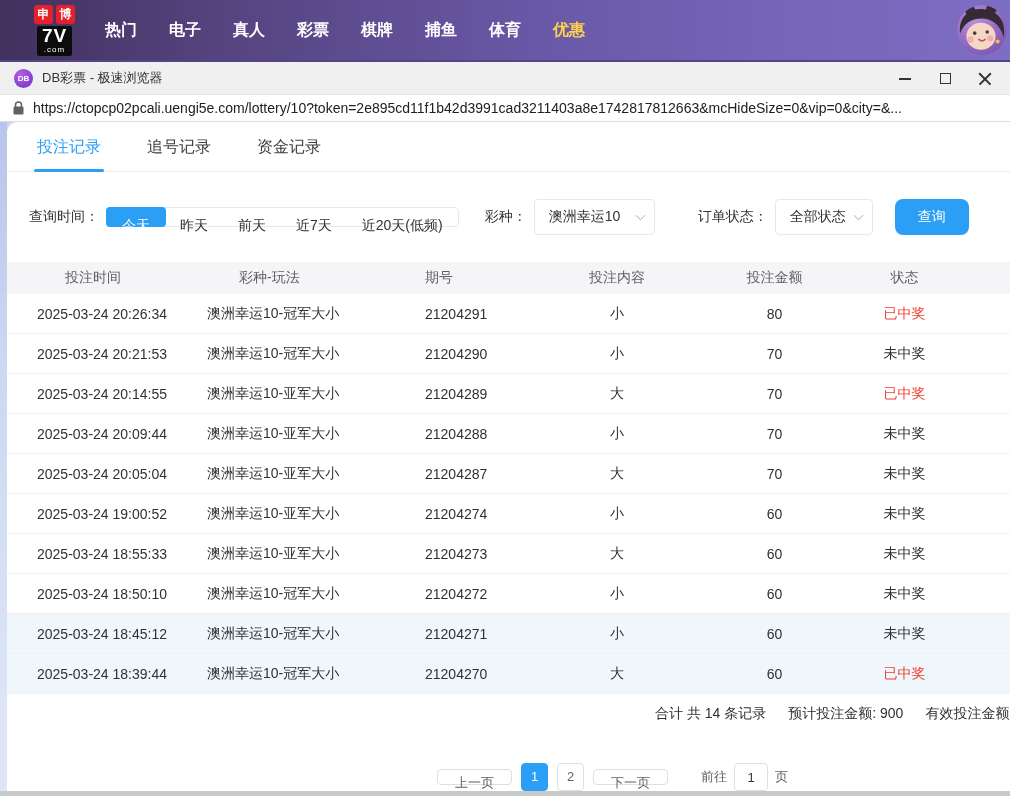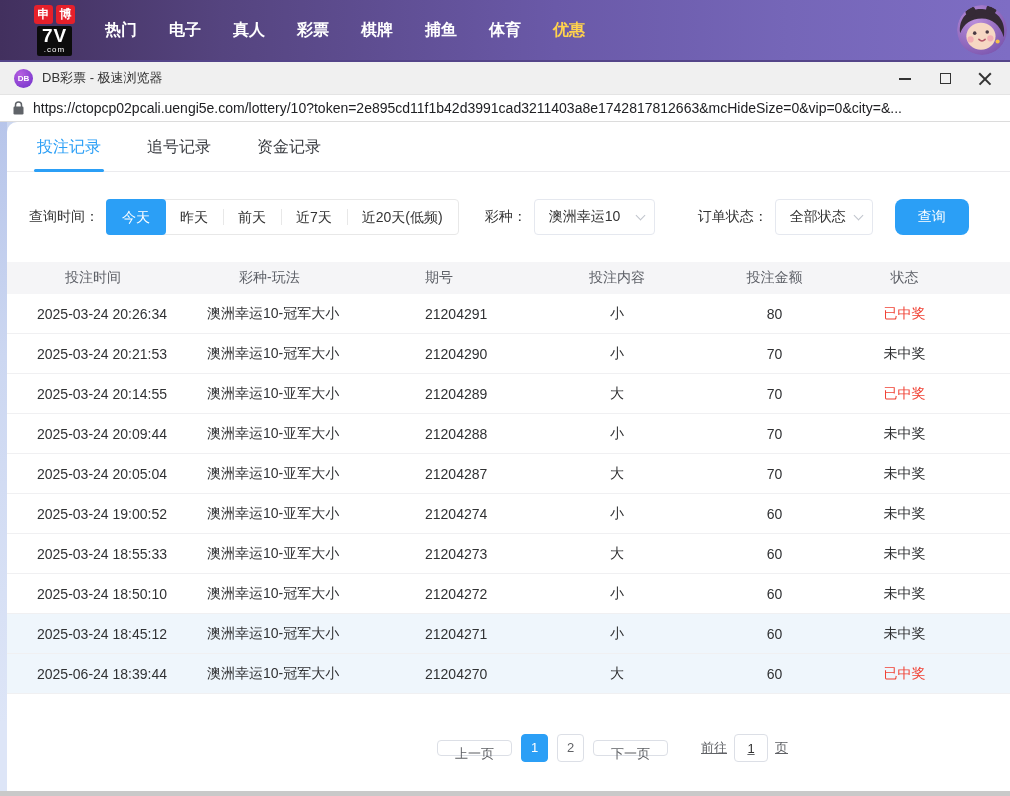--- a/index.html
+++ b/index.html
@@ -50,21 +50,21 @@
     background:linear-gradient(180deg,#b7c5ea,#ccd7f1 35%,#dde5f7 90%); }
   .page { position:absolute; top:122px; left:7px; right:0; bottom:0; background:#fff; border-top-left-radius:10px; overflow:hidden; }
 
   .tabs { display:flex; gap:46px; padding-left:30px; height:50px; align-items:center; border-bottom:1px solid #ebebee; }
   .tab { font-size:16px; color:#3a3d42; position:relative; height:50px; line-height:50px; cursor:pointer; }
   .tab.active { color:#2b9ff6; }
   .tab.active::after { content:''; position:absolute; left:-3px; right:-3px; bottom:0; height:3px; border-radius:2px; background:#2b9ff6; }
 
   .filters { display:flex; align-items:center; margin:27px 0 0 22px; height:36px; font-size:14px; color:#333; }
   .f-label { margin-right:7px; white-space:nowrap; }
-  .time-group { display:flex; border:1px solid #e8e8e8; border-radius:4px; height:36px; align-items:stretch; }
+  .time-group { display:flex; border:1px solid #e8e8e8; border-radius:4px; height:20px; align-items:stretch; }
   .time-opt { padding:0 15px; line-height:34px; color:#333; position:relative; cursor:pointer; white-space:nowrap; }
   .time-opt.active { background:#2b9ff6; color:#fff; border-radius:4px; margin:-1px; line-height:36px; padding:0 16px; }
   .time-opt + .time-opt::before { content:''; position:absolute; left:0; top:9px; bottom:9px; width:1px; background:#e8e8e8; }
   .time-opt.active + .time-opt::before { display:none; }
   .sel { display:flex; align-items:center; border:1px solid #e5e8ef; border-radius:4px; height:36px;
     padding:0 10px 0 14px; color:#333; cursor:pointer; background:#fff; justify-content:space-between; }
   .sel-lottery { width:121px; margin-right:43px; }
   .sel-status { width:98px; margin-right:22px; }
   .chev { width:7px; height:7px; border-right:1.5px solid #c0c4cc; border-bottom:1.5px solid #c0c4cc;
     transform:rotate(45deg); margin-left:8px; margin-top:-3px; flex:none; }
@@ -86,21 +86,21 @@
   .cell-status.won { color:#f04134; }
 
   .summary { margin-top:11px; padding-left:648px; display:flex; gap:22px; white-space:nowrap; font-size:14px; color:#303133; }
 
   .pagination { display:flex; align-items:center; margin:40px 0 0 430px; font-size:13px; color:#606266; gap:9px; }
   .pg-btn { border:1px solid #dcdfe6; border-radius:4px; padding:0 17px; height:16px; line-height:26px;
     background:#fff; color:#606266; cursor:pointer; white-space:nowrap; }
   .pg-num { min-width:27px; height:28px; line-height:26px; text-align:center; border:1px solid #dcdfe6;
     border-radius:4px; background:#fff; cursor:pointer; padding:0 4px; }
   .pg-num.active { background:#2b9ff6; border-color:#2b9ff6; color:#fff; }
-  .goto { margin-left:24px; display:flex; align-items:center; gap:7px;text-decoration:underline; }
+  .goto { margin-left:24px; display:flex; align-items:center; gap:7px; }
   .goto input { width:34px; height:28px; border:1px solid #dcdfe6; border-radius:4px; text-align:center;
     font-size:13px; color:#333; font-family:inherit; }
 
   .bottom-strip { position:absolute; left:0; right:0; bottom:0; height:5px; background:#c9c9c9; z-index:9; }
 </style>
 </head>
 <body>
 
 <header class="navbar">
   <div class="logo">
@@ -306,30 +306,35 @@
       <div class="trow row highlight">
         <div class="c1">2025-03-24 18:45:12</div>
         <div class="c2">澳洲幸运10-冠军大小</div>
         <div class="c3">21204271</div>
         <div class="c4">小</div>
         <div class="c5">60</div>
         <div class="c6 cell-status">未中奖</div>
       </div>
 
       <div class="trow row highlight">
-        <div class="c1">2025-06-24 18:39:44</div>
+        <div class="c1">2025-03-24 18:39:44</div>
         <div class="c2">澳洲幸运10-冠军大小</div>
         <div class="c3">21204270</div>
         <div class="c4">大</div>
         <div class="c5">60</div>
         <div class="c6 cell-status won">已中奖</div>
       </div>
 
   </div>
 
+  <div class="summary">
+    <span>合计 共 14 条记录</span>
+    <span>预计投注金额: 900</span>
+    <span>有效投注金额</span>
+  </div>
 
   <div class="pagination">
     <span class="pg-btn">上一页</span>
 
       <span class="pg-num active">1</span>
 
       <span class="pg-num">2</span>
 
     <span class="pg-btn">下一页</span>
     <div class="goto">

